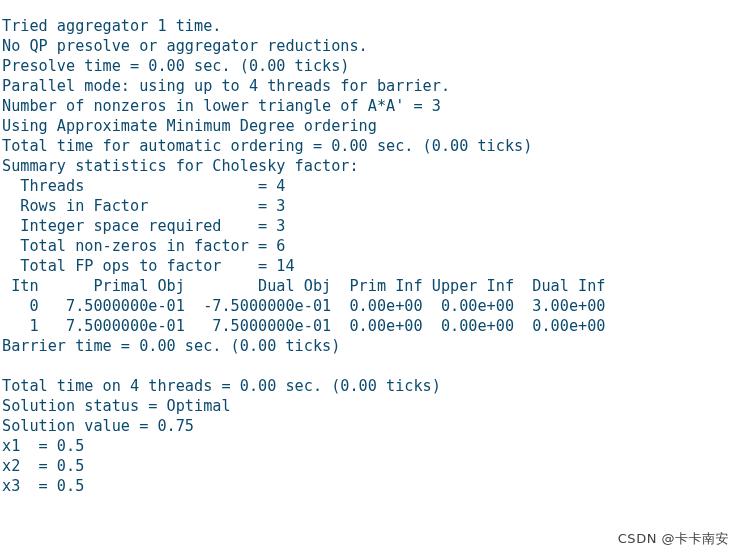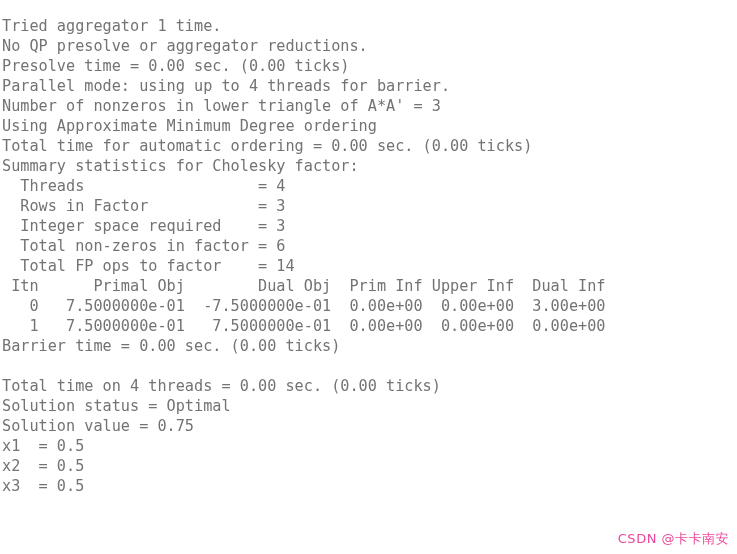--- a/index.html
+++ b/index.html
@@ -16,40 +16,40 @@
     position: relative;
   }
   #console-output {
     position: absolute;
     left: 2px;
     top: 1px;
     width: 735px;
     font-size: 15.2px;
     line-height: 20px;
     letter-spacing: 0px;
-    color: #737373;
+    color: #0c4a6e;
     white-space: pre;
     font-weight: 400;
     -webkit-font-smoothing: none;
   }
   .log-line {
     white-space: pre;
     height: 20px;
     display: block;
   }
   .log-line.blank {
     height: 20px;
   }
   #watermark {
     position: absolute;
     right: 8px;
     bottom: 6px;
     font-family: "DejaVu Sans", "Liberation Sans", sans-serif;
     font-size: 13px;
-    color: #ec4899;
+    color: #404040;
     letter-spacing: 0.5px;
     white-space: pre;
     user-select: none;
   }
 </style>
 </head>
 <body>
 
 <pre id="console-output"><span class="log-line">Tried aggregator 1 time.</span><span class="log-line">No QP presolve or aggregator reductions.</span><span class="log-line">Presolve time = 0.00 sec. (0.00 ticks)</span><span class="log-line">Parallel mode: using up to 4 threads for barrier.</span><span class="log-line">Number of nonzeros in lower triangle of A*A' = 3</span><span class="log-line">Using Approximate Minimum Degree ordering</span><span class="log-line">Total time for automatic ordering = 0.00 sec. (0.00 ticks)</span><span class="log-line">Summary statistics for Cholesky factor:</span><span class="log-line">  Threads                   = 4</span><span class="log-line">  Rows in Factor            = 3</span><span class="log-line">  Integer space required    = 3</span><span class="log-line">  Total non-zeros in factor = 6</span><span class="log-line">  Total FP ops to factor    = 14</span><span class="log-line"> Itn      Primal Obj        Dual Obj  Prim Inf Upper Inf  Dual Inf</span><span class="log-line">   0   7.5000000e-01  -7.5000000e-01  0.00e+00  0.00e+00  3.00e+00</span><span class="log-line">   1   7.5000000e-01   7.5000000e-01  0.00e+00  0.00e+00  0.00e+00</span><span class="log-line">Barrier time = 0.00 sec. (0.00 ticks)</span><span class="log-line blank">&nbsp;</span><span class="log-line">Total time on 4 threads = 0.00 sec. (0.00 ticks)</span><span class="log-line">Solution status = Optimal</span><span class="log-line">Solution value = 0.75</span><span class="log-line">x1  = 0.5</span><span class="log-line">x2  = 0.5</span><span class="log-line">x3  = 0.5</span></pre>
 

